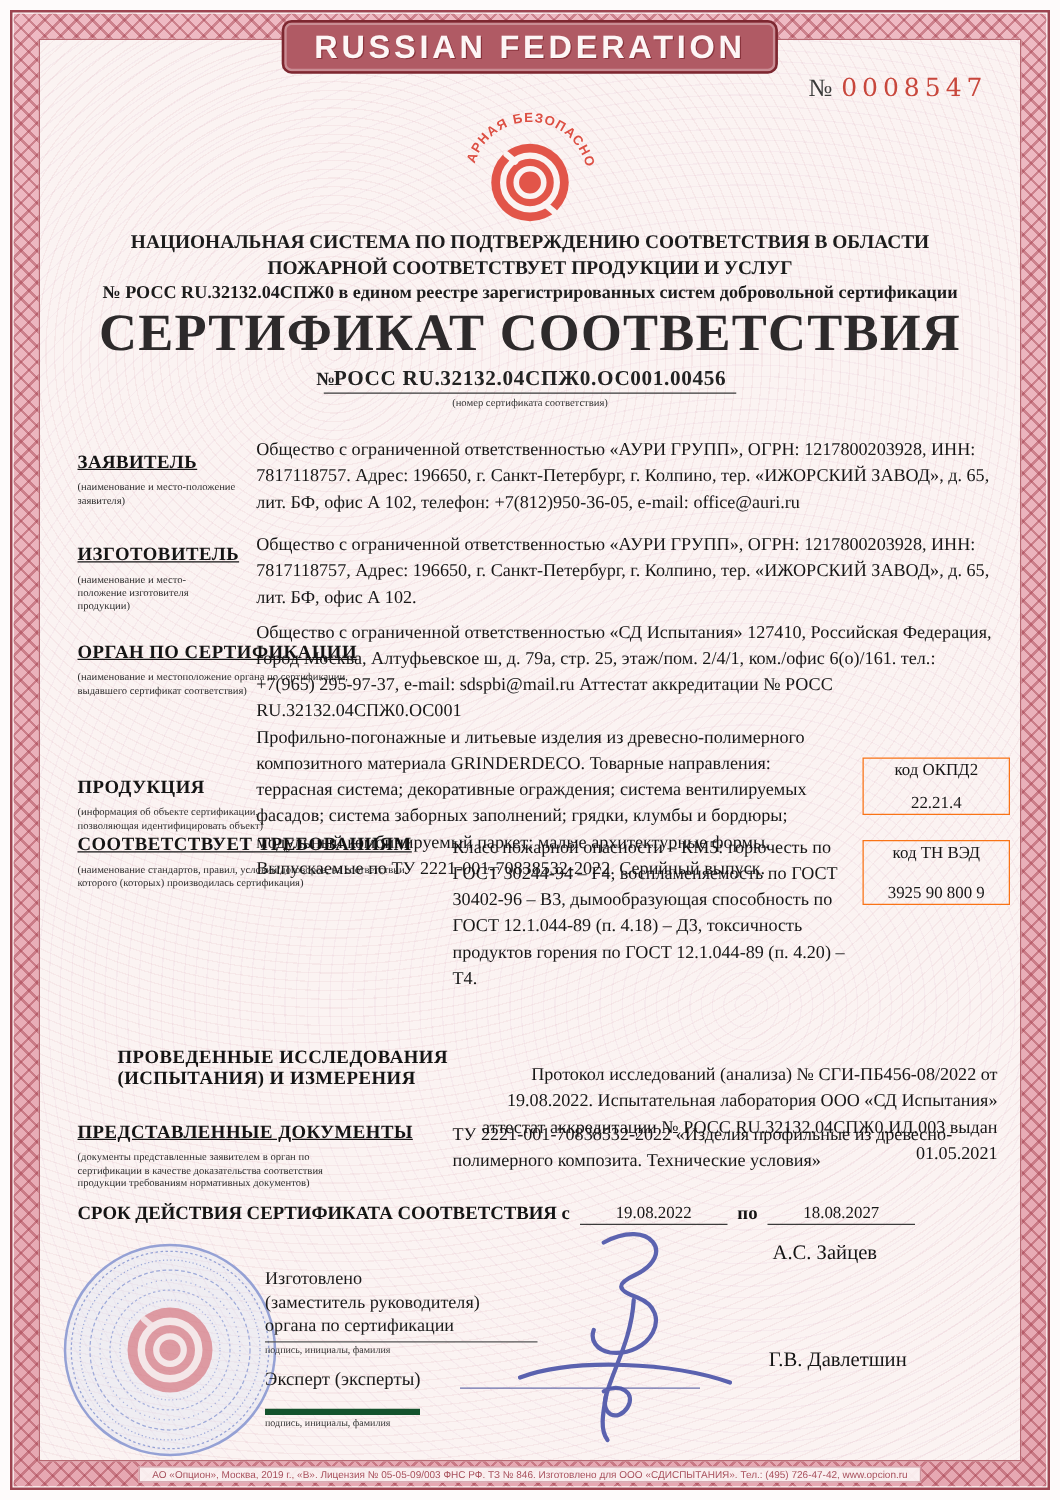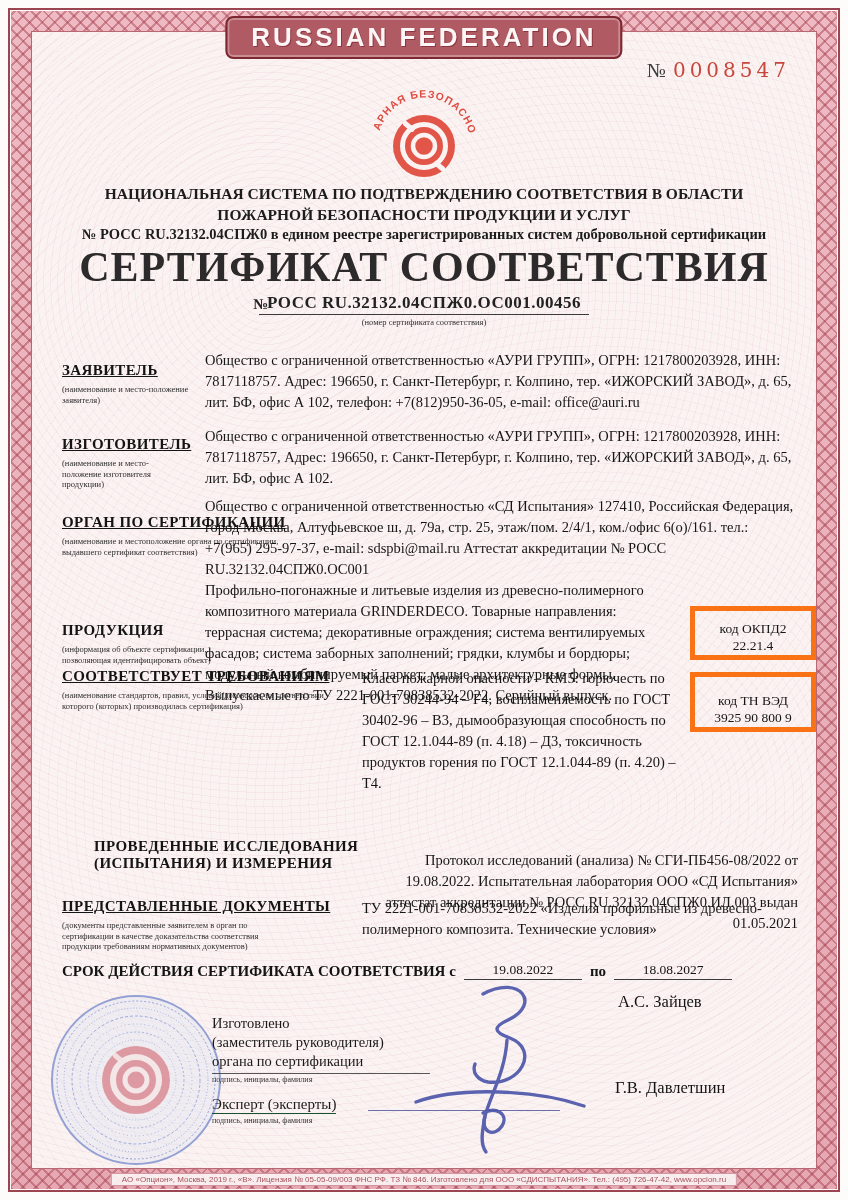--- a/index.html
+++ b/index.html
@@ -46,33 +46,33 @@
   .numblock .num{font-weight:bold;font-size:17px;letter-spacing:.5px;}
   .numblock .rule{border-bottom:1.5px solid #3a3a3a;margin-top:1px;}
   .numblock .cap{font-size:8.5px;color:#333;margin-top:2px;}
   
   .sec{left:62px;width:736px;}
   .sec-label{position:absolute;left:0;font-weight:bold;font-size:15px;letter-spacing:.4px;color:#141414;}
   .sec-label.u{text-decoration:underline;}
   .sec-sub{position:absolute;left:0;font-size:8.5px;line-height:1.25;color:#2e2e2e;}
   .sec-text{position:absolute;font-size:14.5px;line-height:1.45;color:#161616;}
   .code-box{
-    position:absolute;border:5px solid #f97316;
+    position:absolute;border:1px solid #f97316;
     font-size:13.5px;line-height:1.3;text-align:center;color:#161616;
-    display:flex;flex-direction:column;justify-content:flex-end;
+    display:flex;flex-direction:column;justify-content:space-between;
   }
   
   .validity{left:62px;top:962px;width:700px;display:flex;align-items:center;font-size:15px;font-weight:bold;color:#141414;}
   .date-slot{width:118px;margin:0 8px;text-align:center;border-bottom:1.5px solid #3a3a3a;font-weight:normal;font-size:13.5px;padding-bottom:1px;}
   
   .role{left:212px;top:1014px;width:218px;font-size:14.5px;line-height:1.3;color:#1a1a1a;}
   .role .rule{border-bottom:1px solid #555;margin-top:2px;}
   .role .cap{font-size:8px;color:#333;margin-top:1px;}
   .expert{left:212px;top:1096px;width:218px;font-size:15px;color:#1a1a1a;}
-  .expert .txt{display:inline-block;border-bottom:1px solid #14532d;padding-bottom:0;}
+  .expert .txt{display:inline-block;border-bottom:5px solid #14532d;padding-bottom:14px;}
   .expert .cap{font-size:8px;color:#333;margin-top:2px;}
   .strike-line{left:368px;top:1110px;width:192px;border-bottom:1.5px solid #474f9b;opacity:.8;}
   .name-a{left:618px;top:992px;font-size:16.5px;color:#141414;}
   .name-b{left:615px;top:1078px;font-size:16.5px;color:#141414;}
   .stamp{left:48px;top:992px;opacity:.9;}
   .signature{left:388px;top:980px;}
   
   .footer{
     bottom:14px;left:50%;transform:translateX(-50%);
     font-family:"Liberation Sans", sans-serif;font-size:8px;color:#a7505c;
@@ -106,21 +106,21 @@
       <circle cx="85" cy="62" r="31" fill="#e25549"></circle>
       <circle cx="85" cy="62" r="21.5" fill="none" stroke="#fbf3f2" stroke-width="5"></circle>
       <circle cx="85" cy="62" r="11" fill="none" stroke="#fbf3f2" stroke-width="4.5"></circle>
       <rect x="63" y="40" width="14" height="5" rx="2.5" transform="rotate(40 70 42)" fill="#fbf3f2"></rect>
       <rect x="94" y="80" width="14" height="5" rx="2.5" transform="rotate(40 101 82)" fill="#fbf3f2"></rect>
     </svg>
   </div>
 
   <div class="abs hdr">
     <div>НАЦИОНАЛЬНАЯ СИСТЕМА ПО ПОДТВЕРЖДЕНИЮ СООТВЕТСТВИЯ В ОБЛАСТИ</div>
-    <div>ПОЖАРНОЙ БЕЗОПАСНОСТИ ПРОДУКЦИИ И УСЛУГ</div>
+    <div>ПОЖАРНОЙ СООТВЕТСТВУЕТ ПРОДУКЦИИ И УСЛУГ</div>
   </div>
   <div class="abs registry">№ РОСС RU.32132.04СПЖ0 в едином реестре зарегистрированных систем добровольной сертификации</div>
 
   <div class="abs main-title">СЕРТИФИКАТ СООТВЕТСТВИЯ</div>
 
   <div class="abs numblock">
     <span class="no-sign">№</span>
     <div class="num">РОСС RU.32132.04СПЖ0.ОС001.00456</div>
     <div class="rule"></div>
     <div class="cap">(номер сертификата соответствия)</div>

